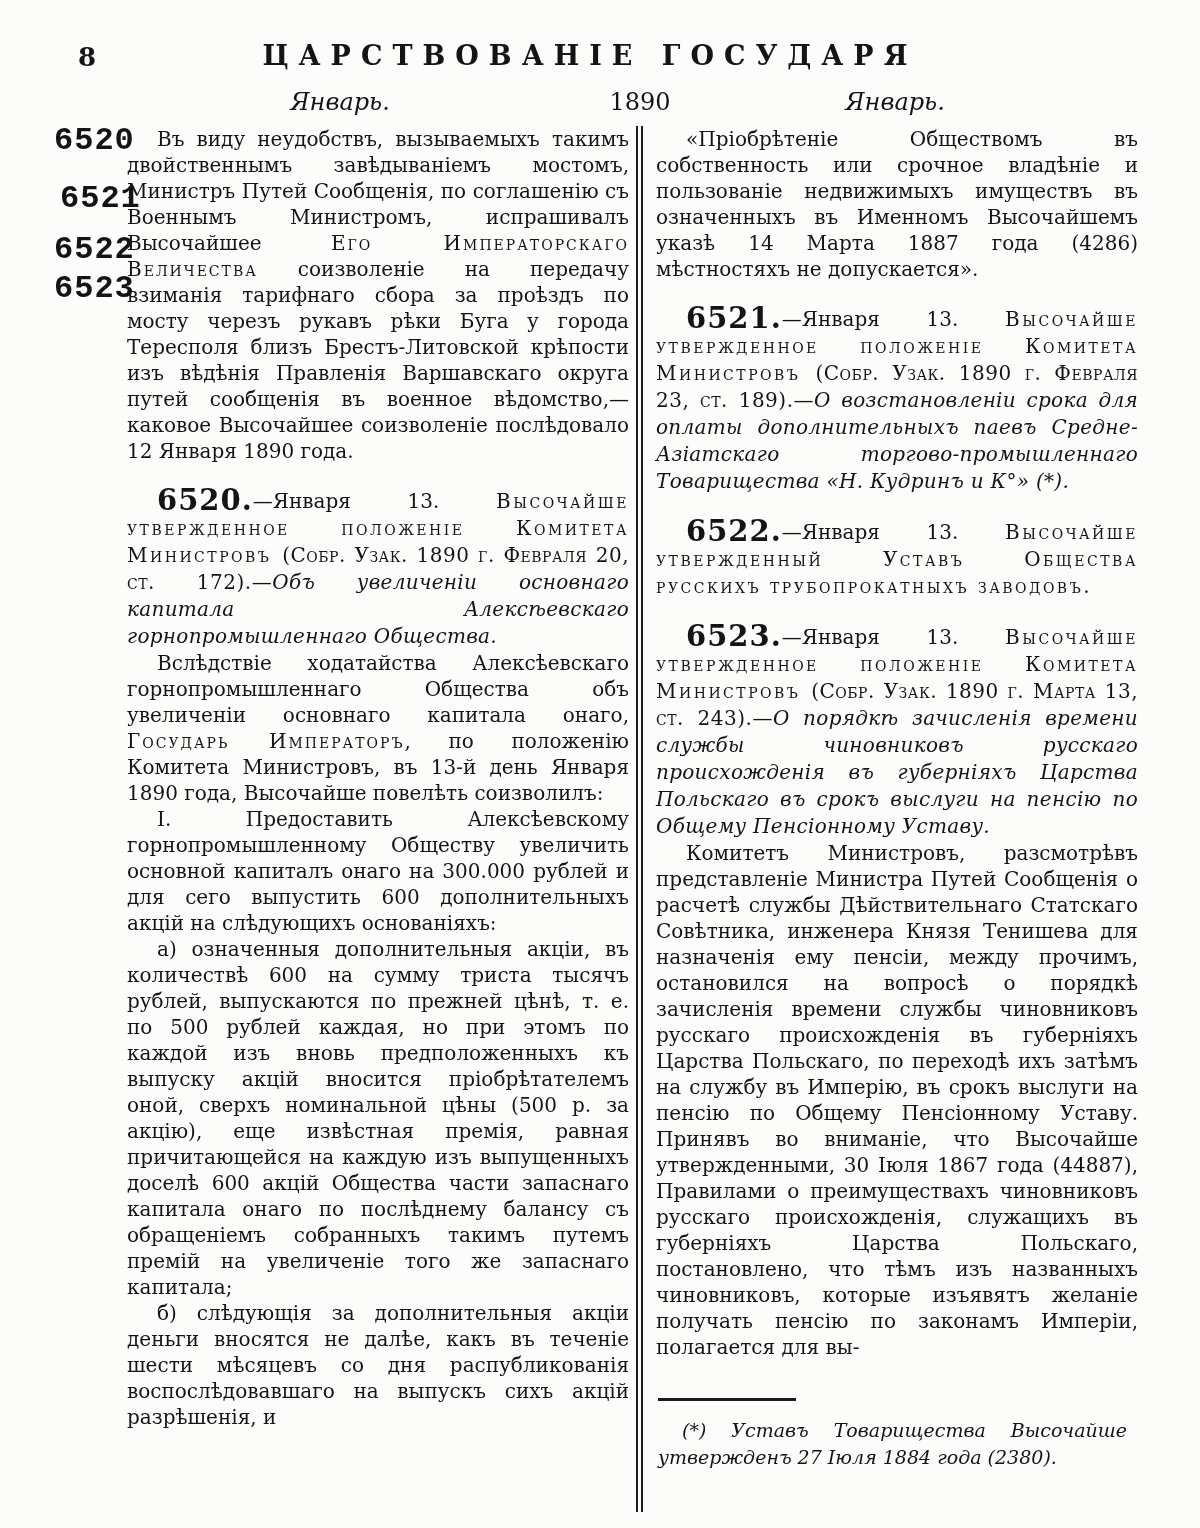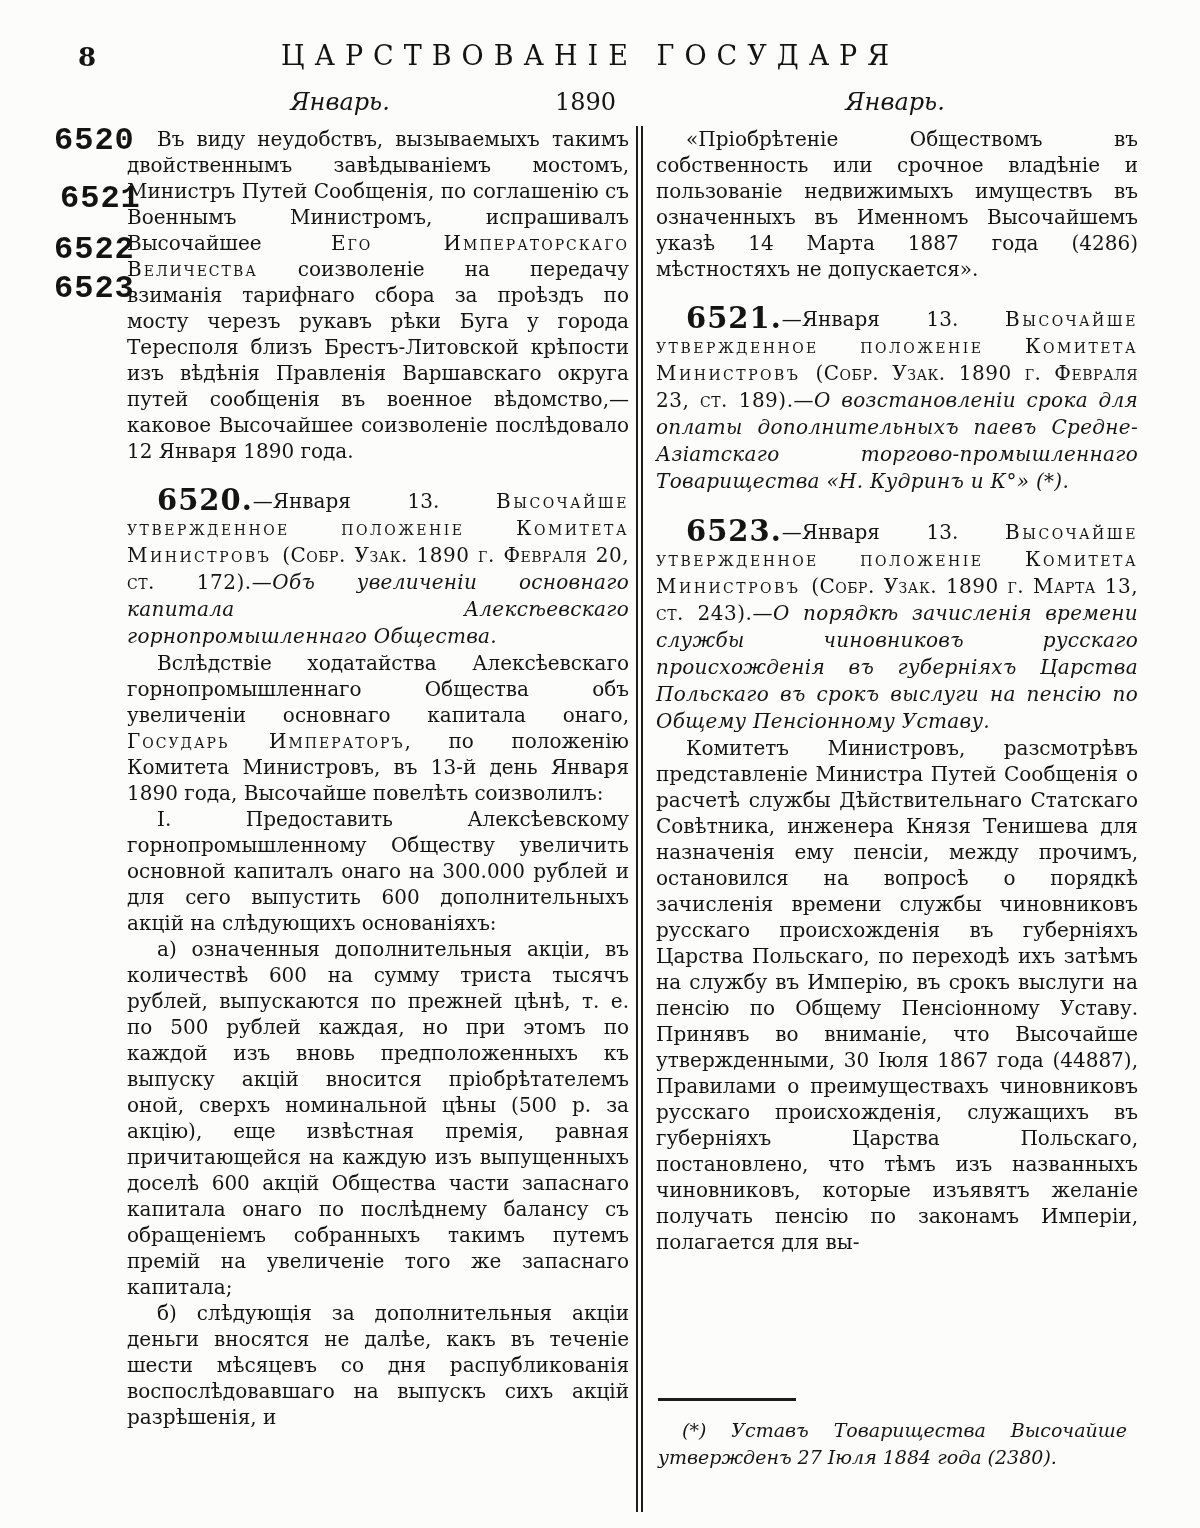--- a/index.html
+++ b/index.html
@@ -13,25 +13,25 @@
     overflow:hidden;
   }
   
   .folio{
     position:absolute;left:78px;top:42px;
     font-size:26px;font-weight:bold;letter-spacing:1px;
   }
   .running-title{
     position:absolute;left:140px;right:160px;top:40px;
     text-align:center;
-    font-size:27px;font-weight:normal;letter-spacing:10px;
+    font-size:27px;font-weight:bold;letter-spacing:10px;
     white-space:nowrap;
   }
   .subhead-month-left{position:absolute;left:255px;top:88px;width:170px;text-align:center;font-style:italic;font-size:24px;}
-  .subhead-year{position:absolute;left:555px;top:88px;width:170px;font-size:24px;}
+  .subhead-year{position:absolute;left:555px;top:88px;width:170px;text-align:center;font-size:24px;}
   .subhead-month-right{position:absolute;left:810px;top:88px;width:170px;text-align:center;font-style:italic;font-size:24px;}
 
   
   .margin-num{
     position:absolute;left:54px;width:85px;
     font-size:32px;font-weight:bold;letter-spacing:1px;
     font-family:Liberation Mono, monospace;
   }
   .mn0{top:122px;}
   .mn1{top:180px;left:60px;}
@@ -101,20 +101,21 @@
     <p>а) означенныя дополнительныя акціи, въ количествѣ 600 на сумму триста тысячъ рублей, выпускаются по прежней цѣнѣ, т. е. по 500 рублей каждая, но при этомъ по каждой изъ вновь предположенныхъ къ выпуску акцій вносится пріобрѣтателемъ оной, сверхъ номинальной цѣны (500 р. за акцію), еще извѣстная премія, равная причитающейся на каждую изъ выпущенныхъ доселѣ 600 акцій Общества части запаснаго капитала онаго по послѣднему балансу съ обращеніемъ собранныхъ такимъ путемъ премій на увеличеніе того же запаснаго капитала;</p>
     <p>б) слѣдующія за дополнительныя акціи деньги вносятся не далѣе, какъ въ теченіе шести мѣсяцевъ со дня распубликованія воспослѣдовавшаго на выпускъ сихъ акцій разрѣшенія, и</p>
 
   </div>
 
   <div class="col col-right">
     <p>«Пріобрѣтеніе Обществомъ въ собственность или срочное владѣніе и пользованіе недвижимыхъ имуществъ въ означенныхъ въ Именномъ Высочайшемъ указѣ 14 Марта 1887 года (4286) мѣстностяхъ не допускается».</p>
 
     <p class="entry-head"><span class="entry-num">6521.</span><span>—Января 13. </span><span class="sc">Высочайше утвержденное положеніе Комитета Министровъ </span><span class="sc-ref">(Собр. Узак. 1890 г. Февраля 23, ст. 189).—</span><span class="it">О возстановленіи срока для оплаты дополнительныхъ паевъ Средне-Азіатскаго торгово-промышленнаго Товарищества «Н. Кудринъ и К°» (*).</span></p>
 
+    <p class="entry-head"><span class="entry-num">6522.</span><span>—Января 13. </span><span class="sc">Высочайше утвержденный Уставъ Общества русскихъ трубопрокатныхъ заводовъ.</span></p>
 
     <p class="entry-head"><span class="entry-num">6523.</span><span>—Января 13. </span><span class="sc">Высочайше утвержденное положеніе Комитета Министровъ </span><span class="sc-ref">(Собр. Узак. 1890 г. Марта 13, ст. 243).—</span><span class="it">О порядкѣ зачисленія времени службы чиновниковъ русскаго происхожденія въ губерніяхъ Царства Польскаго въ срокъ выслуги на пенсію по Общему Пенсіонному Уставу.</span></p>
 
     <p>Комитетъ Министровъ, разсмотрѣвъ представленіе Министра Путей Сообщенія о расчетѣ службы Дѣйствительнаго Статскаго Совѣтника, инженера Князя Тенишева для назначенія ему пенсіи, между прочимъ, остановился на вопросѣ о порядкѣ зачисленія времени службы чиновниковъ русскаго происхожденія въ губерніяхъ Царства Польскаго, по переходѣ ихъ затѣмъ на службу въ Имперію, въ срокъ выслуги на пенсію по Общему Пенсіонному Уставу. Принявъ во вниманіе, что Высочайше утвержденными, 30 Іюля 1867 года (44887), Правилами о преимуществахъ чиновниковъ русскаго происхожденія, служащихъ въ губерніяхъ Царства Польскаго, постановлено, что тѣмъ изъ названныхъ чиновниковъ, которые изъявятъ желаніе получать пенсію по законамъ Имперіи, полагается для вы-</p>
   </div>
 
   <div class="footnote">
     <div class="footnote-rule"></div>
     <p class="footnote-text">(*) Уставъ Товарищества Высочайше утвержденъ 27 Іюля 1884 года (2380).</p>
   </div>

